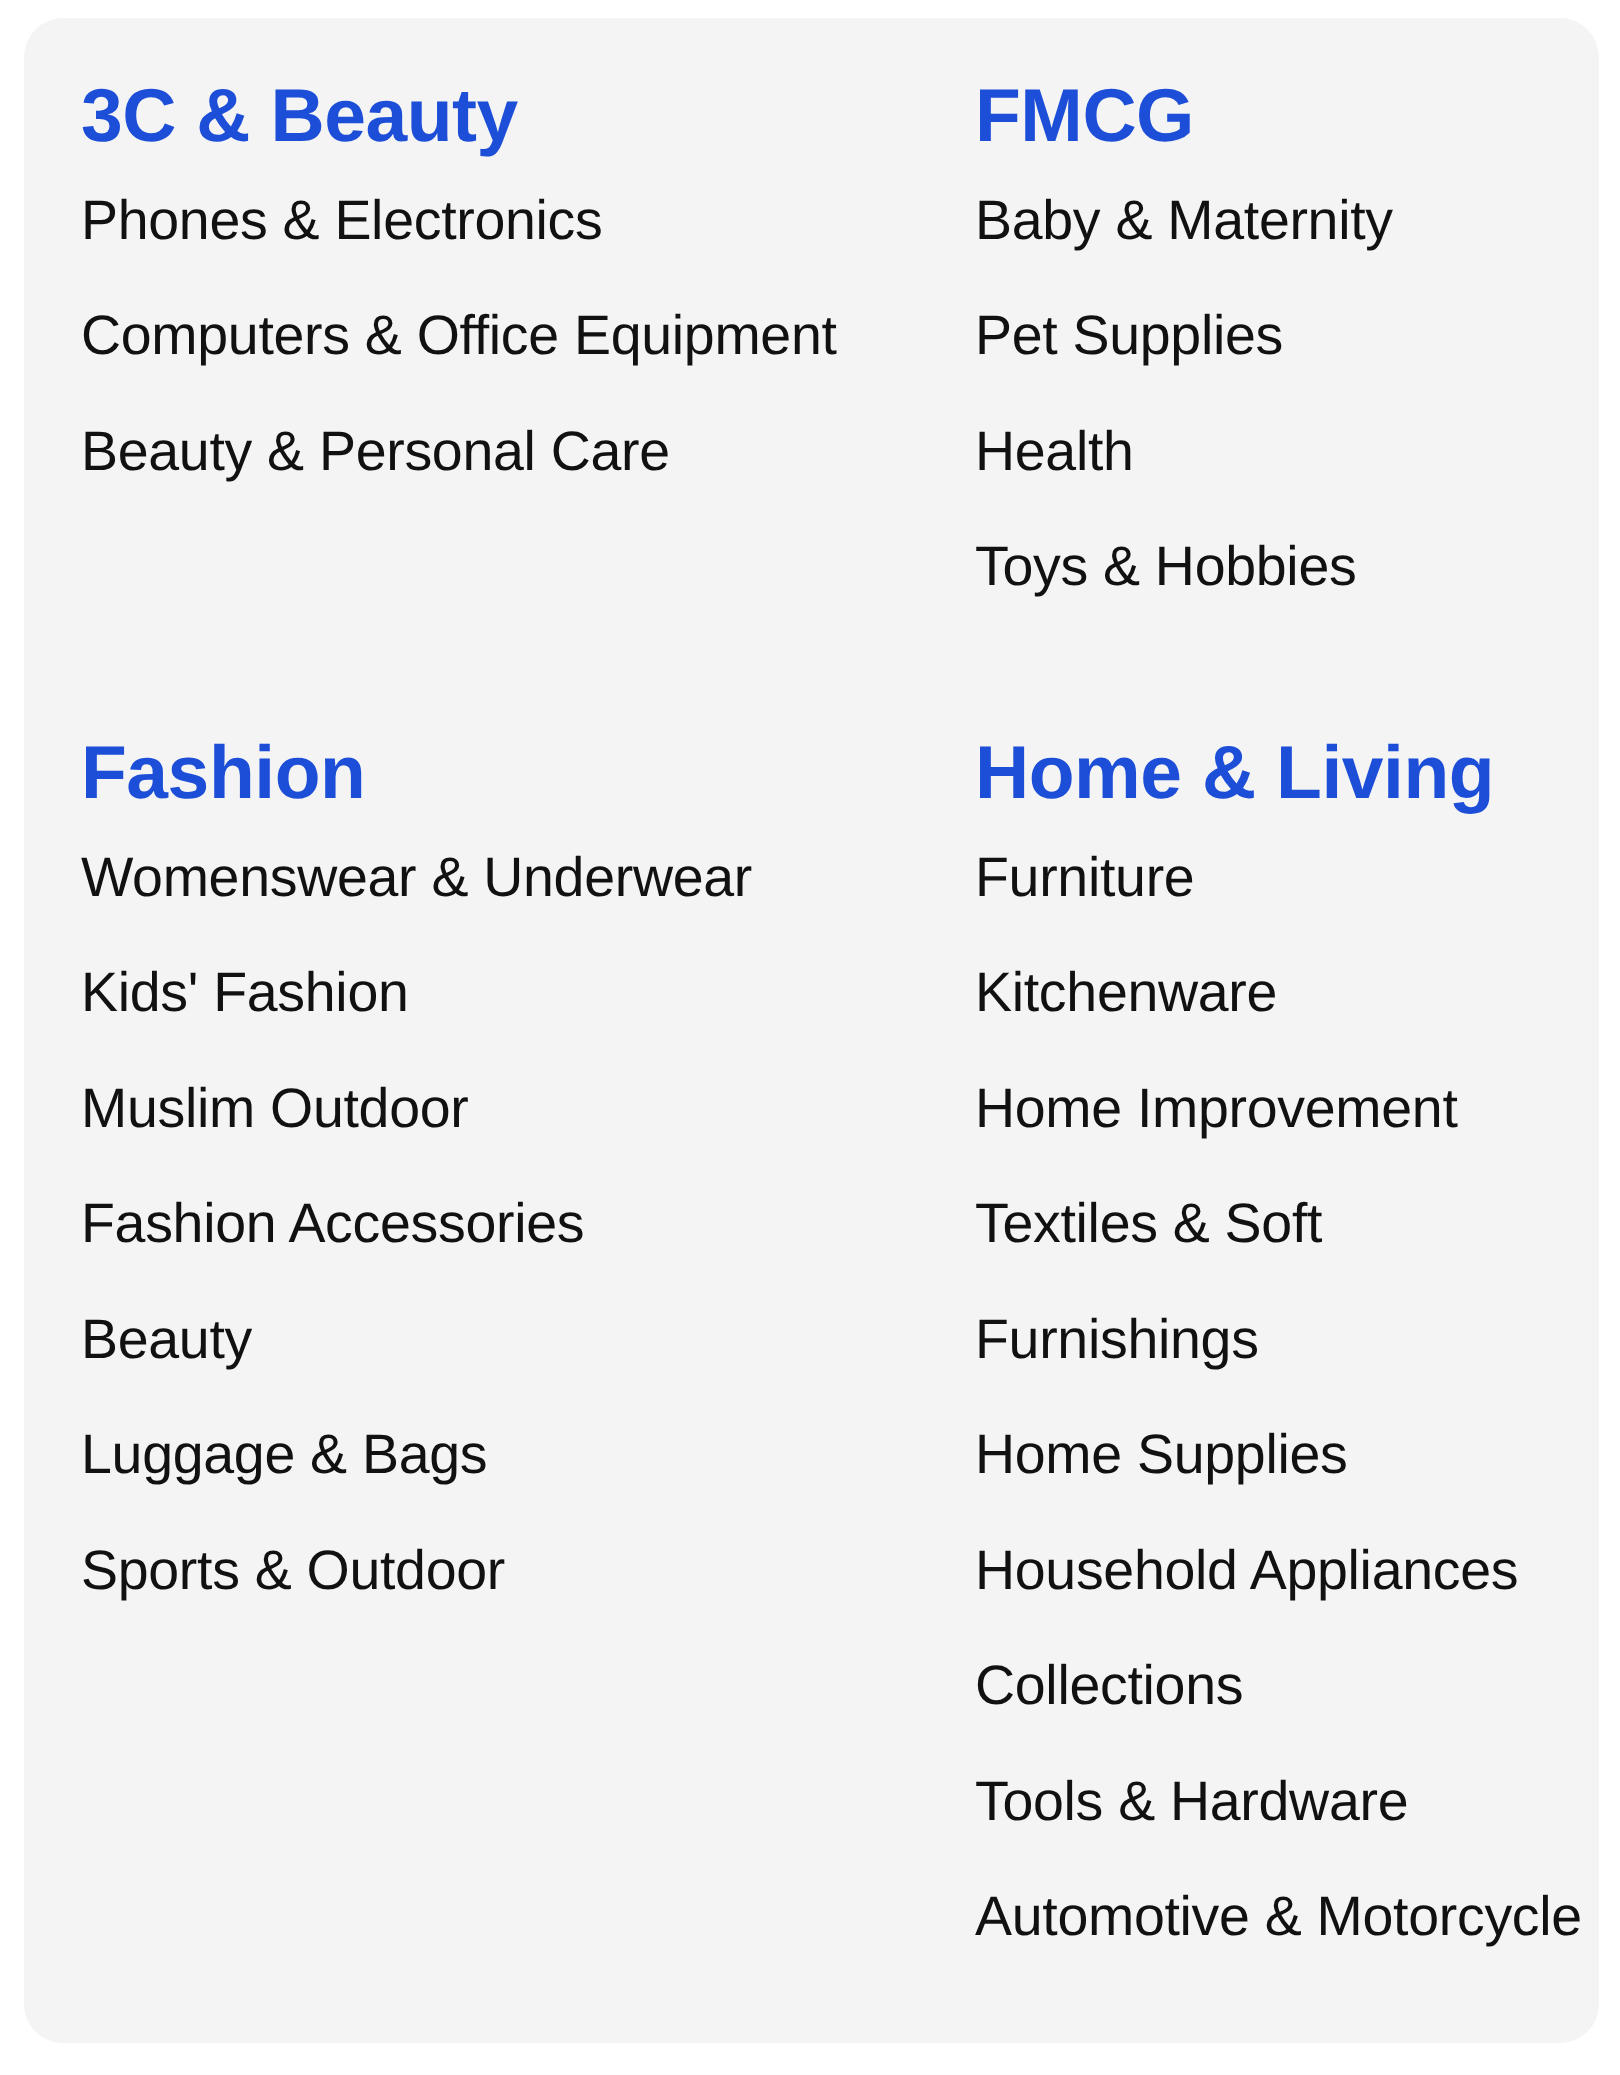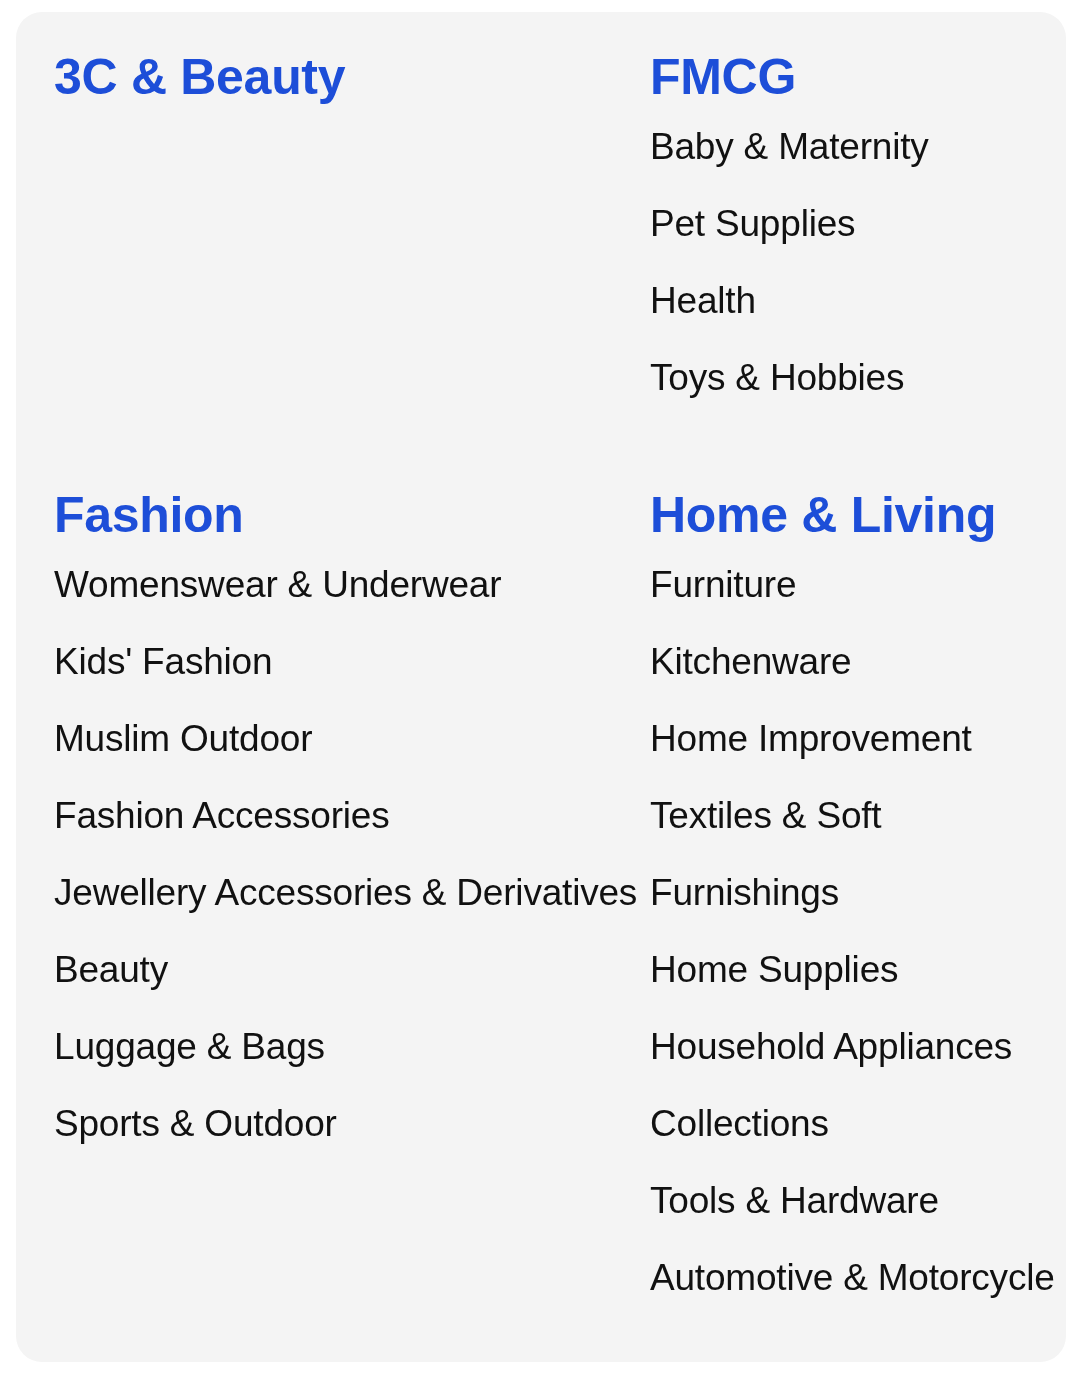--- a/index.html
+++ b/index.html
@@ -68,40 +68,44 @@
   }
 </style>
 </head>
 <body>
 
 <div id="category-card">
   <div class="grid">
 
     <div class="col col-left row-top">
       <div class="group-title">3C &amp; Beauty</div>
+      <div class="item-list">
+        <div class="item">Phones &amp; Electronics</div>
+        <div class="item">Computers &amp; Office Equipment</div>
+        <div class="item">Beauty &amp; Personal Care</div>
+      </div>
     </div>
 
     <div class="col col-right row-top">
       <div class="group-title">FMCG</div>
       <div class="item-list">
         <div class="item">Baby &amp; Maternity</div>
         <div class="item">Pet Supplies</div>
         <div class="item">Health</div>
         <div class="item">Toys &amp; Hobbies</div>
       </div>
     </div>
 
     <div class="col col-left row-bottom">
       <div class="group-title">Fashion</div>
       <div class="item-list">
         <div class="item">Womenswear &amp; Underwear</div>
         <div class="item">Kids' Fashion</div>
         <div class="item">Muslim Outdoor</div>
         <div class="item">Fashion Accessories</div>
-        <div class="item">Jewellery Accessories &amp; Derivatives</div>
         <div class="item">Beauty</div>
         <div class="item">Luggage &amp; Bags</div>
         <div class="item">Sports &amp; Outdoor</div>
       </div>
     </div>
 
     <div class="col col-right row-bottom">
       <div class="group-title">Home &amp; Living</div>
       <div class="item-list">
         <div class="item">Furniture</div>

